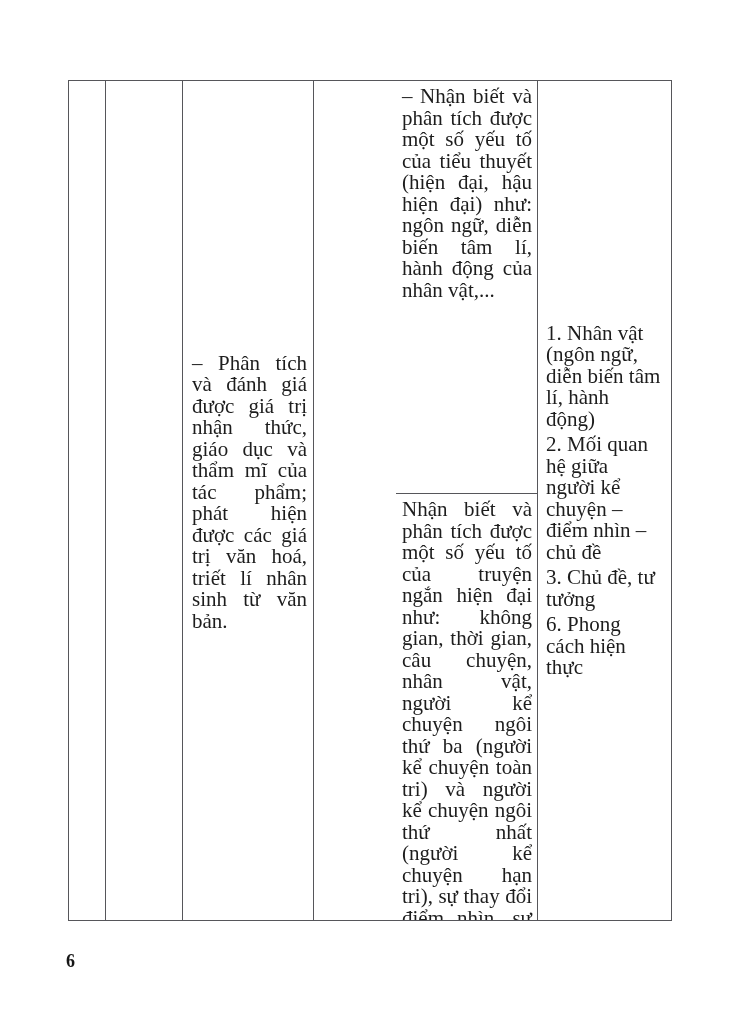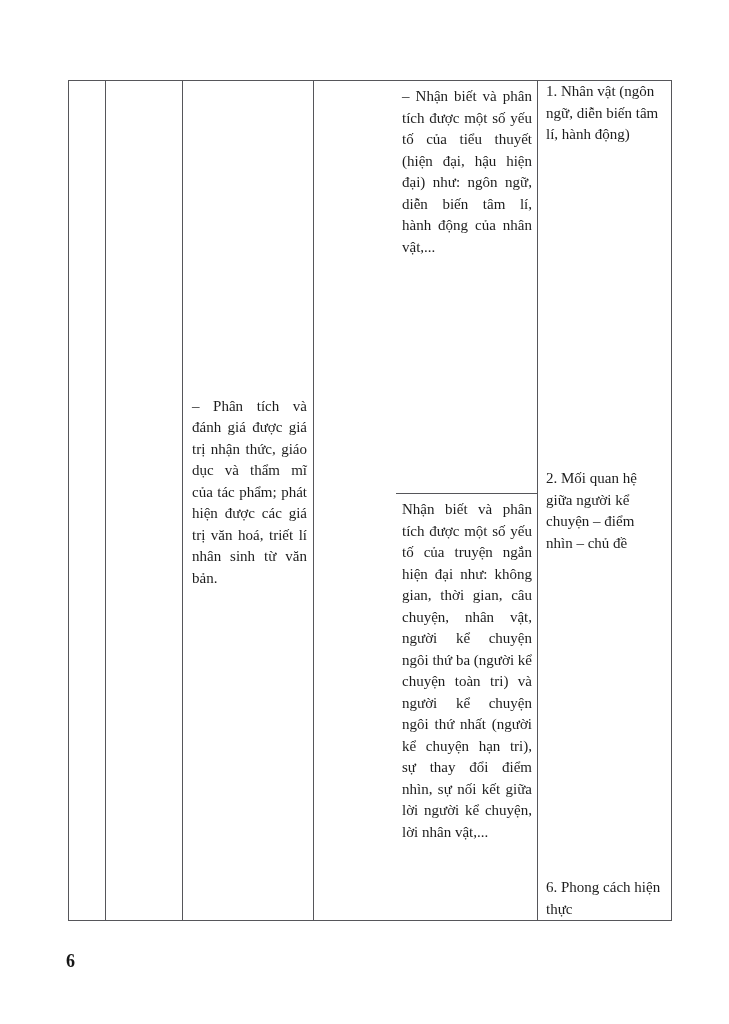--- a/index.html
+++ b/index.html
@@ -27,21 +27,21 @@
     border: 1px solid #56565a;
     display: grid;
     grid-template-columns: 37px 77px 131px 82px 142px auto;
     grid-template-rows: 413px auto;
     background: #ffffff;
   }
 
   .cell {
     box-sizing: border-box;
     border-right: 1px solid #56565a;
-    font-size: 15px;
+    font-size: 21px;
     line-height: 21.5px;
     overflow: hidden;
     font-family: Liberation Serif, serif;
   }
   .cell.last-col { border-right: none; }
   .cell.row-span { grid-row: 1 / 3; }
   .cell.top-row { border-bottom: 1px solid #56565a; }
 
   .col-1 { grid-column: 1; }
   .col-2 { grid-column: 2; }
@@ -71,21 +71,20 @@
 
   .req-cell {
     padding: 5px 5px 0 6px;
     text-align: justify;
   }
   .req-cell p { margin: 0 0 2px 0; }
 
   .knowledge-cell {
     padding: 0 9px 0 8px;
     text-align: left;
-    justify-content: space-between;
   }
   .knowledge-cell p { margin: 0 0 4px 0; }
   .knowledge-cell p:last-child { margin-bottom: 0; }
 
   .page-number {
     position: absolute;
     left: 66px;
     top: 951px;
     font-size: 18px;
     font-weight: 600;
@@ -111,18 +110,19 @@
   </div>
 
 
   <div class="cell col-5 req-cell" style="grid-row:2">
     <p>Nhận biết và phân tích được một số yếu tố của truyện ngắn hiện đại như: không gian, thời gian, câu chuyện, nhân vật, người kể chuyện ngôi thứ ba (người kể chuyện toàn tri) và người kể chuyện ngôi thứ nhất (người kể chuyện hạn tri), sự thay đổi điểm nhìn, sự nối kết giữa lời người kể chuyện, lời nhân vật,...</p>
   </div>
 
   <div class="cell col-6 last-col row-span v-center knowledge-cell">
     <p>1. Nhân vật (ngôn ngữ, diễn biến tâm lí, hành động)</p>
     <p>2. Mối quan hệ giữa người kể chuyện – điểm nhìn – chủ đề</p>
+    <p>3. Chủ đề, tư tưởng</p>
     <p>6. Phong cách hiện thực</p>
   </div>
 
 </div>
 
 <div class="page-number">6</div>
 
 </body></html>

